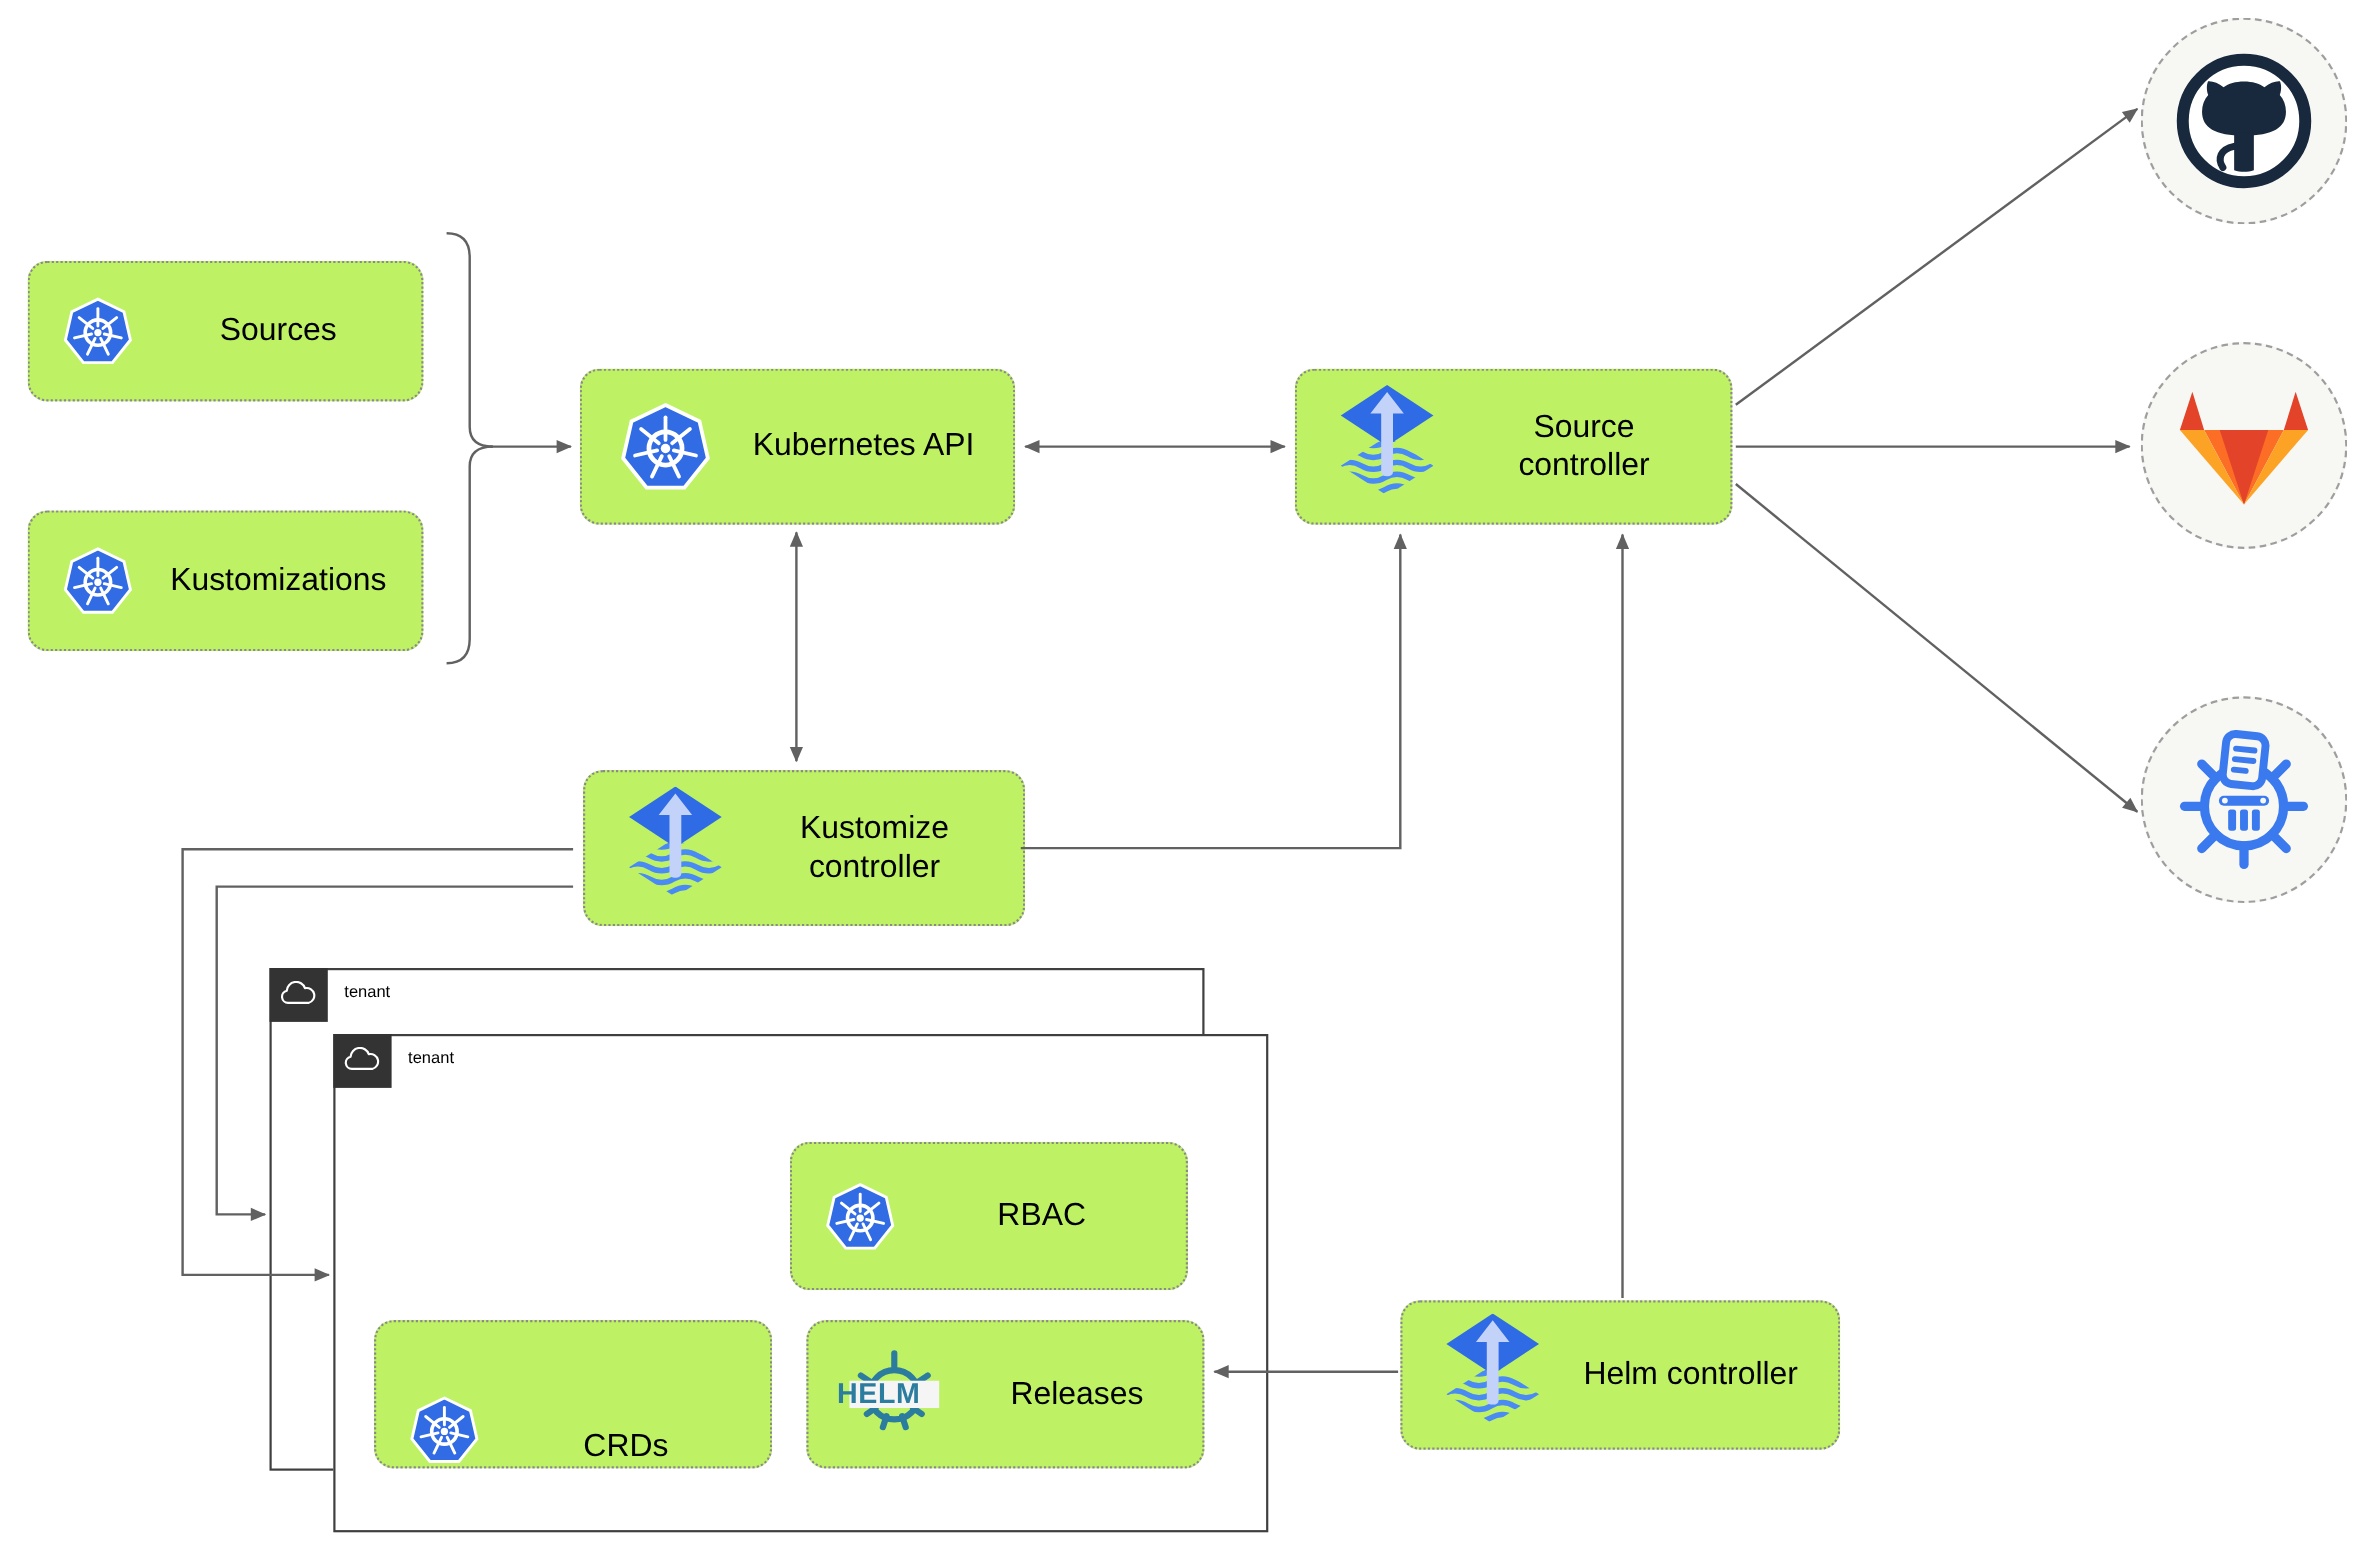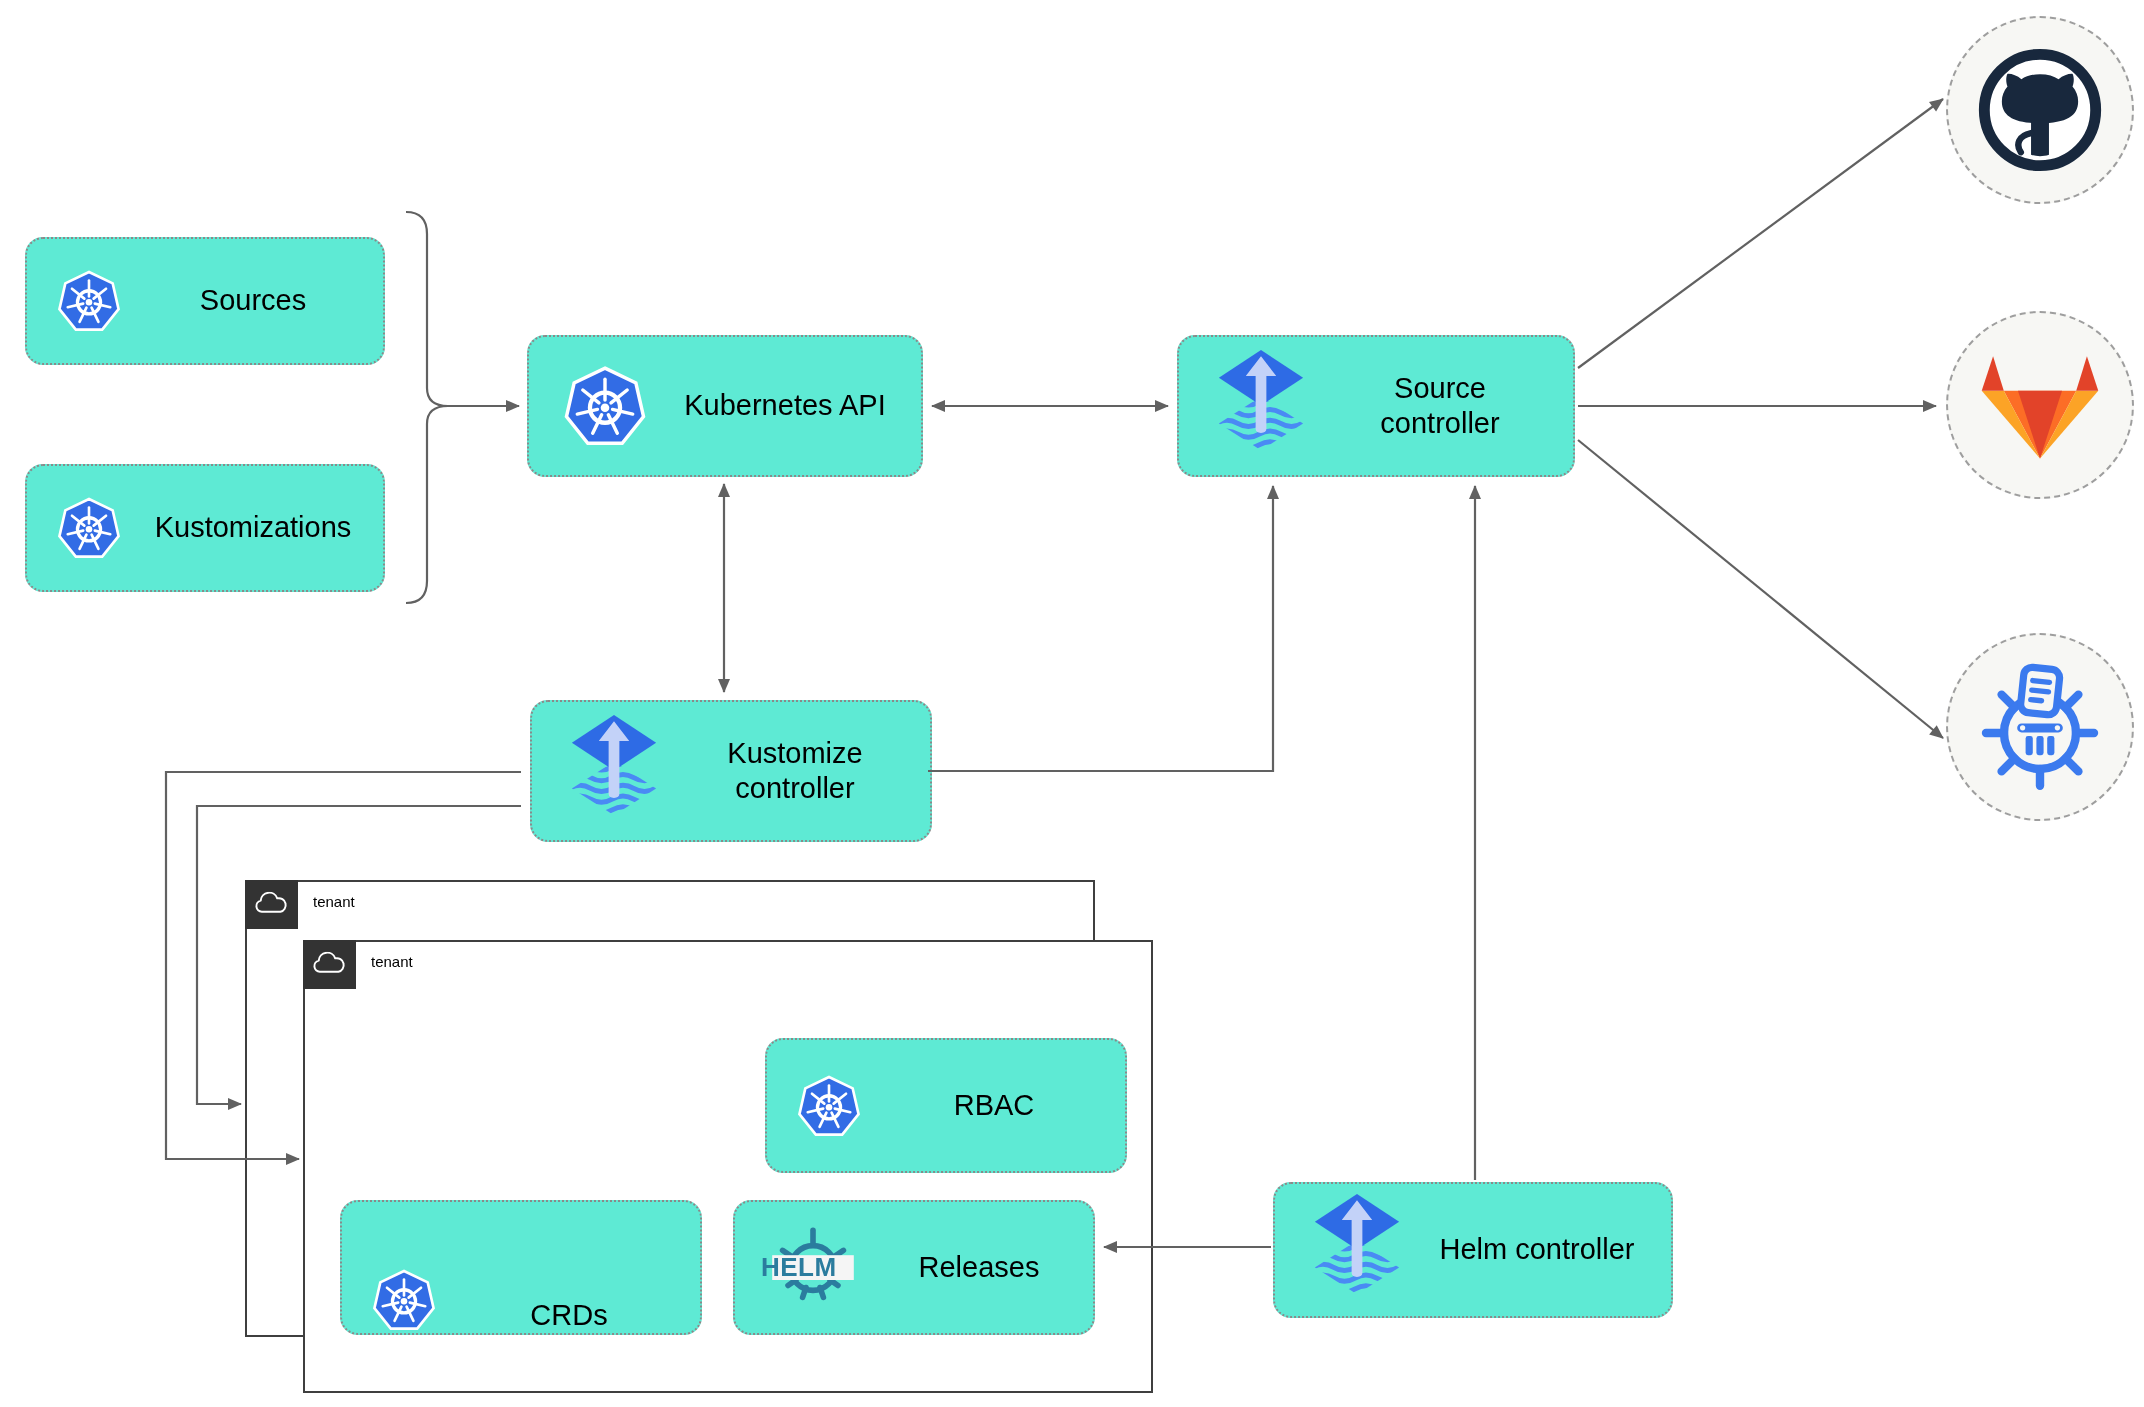--- a/index.html
+++ b/index.html
@@ -2,21 +2,21 @@
 <html><head>
 <meta charset="utf-8">
 <style>
   html,body { margin:0; padding:0; background:#ffffff; }
   .stage {
     position:relative; width:2144px; height:1407px; background:#ffffff;
     font-family:"Liberation Sans", sans-serif; overflow:hidden;
   }
   
   .node {
-    position:absolute; background:#5eead4; border:2.2px dotted #8A8A8A;
+    position:absolute; background:#bef264; border:2.2px dotted #8A8A8A;
     border-radius:18px; display:flex; align-items:center; box-sizing:border-box;
   }
   .node .nlabel {
     flex:1 1 auto; text-align:center; font-size:29px; color:#000;
     line-height:1.22;
   }
   .nlabel.wrap { max-width:215px; margin:0 auto; }
   .icon-k8s  { width:68px;  height:66px;  margin-left:28px; flex:0 0 auto; }
   .icon-k8s.lg { width:88px; height:86px; margin-left:32px; }
   .icon-flux { width:92px; height:112px; margin-left:36px; flex:0 0 auto; }
@@ -158,21 +158,21 @@
 
   <div class="tenantbox" style="left:303px; top:940px; width:850px; height:453px;">
     <div class="badge">
       <svg viewBox="0 0 44 30">
           <use href="#sym-cloud"></use>
         </svg>
     </div>
     <span class="tlabel">tenant</span>
   </div>
 
-  <div class="node" style="left:765px; top:1038px; width:362px; height:135px;">
+  <div class="node" style="left:718px; top:1038px; width:362px; height:135px;">
     <svg class="icon-k8s" viewBox="0 0 100 100">
         <use href="#sym-k8s"></use>
       </svg>
     <span class="nlabel">RBAC</span>
   </div>
   <div class="node" style="left:340px; top:1200px; width:362px; height:135px;align-items:flex-end;">
     <svg class="icon-k8s" viewBox="0 0 100 100">
         <use href="#sym-k8s"></use>
       </svg>
     <span class="nlabel">CRDs</span>

